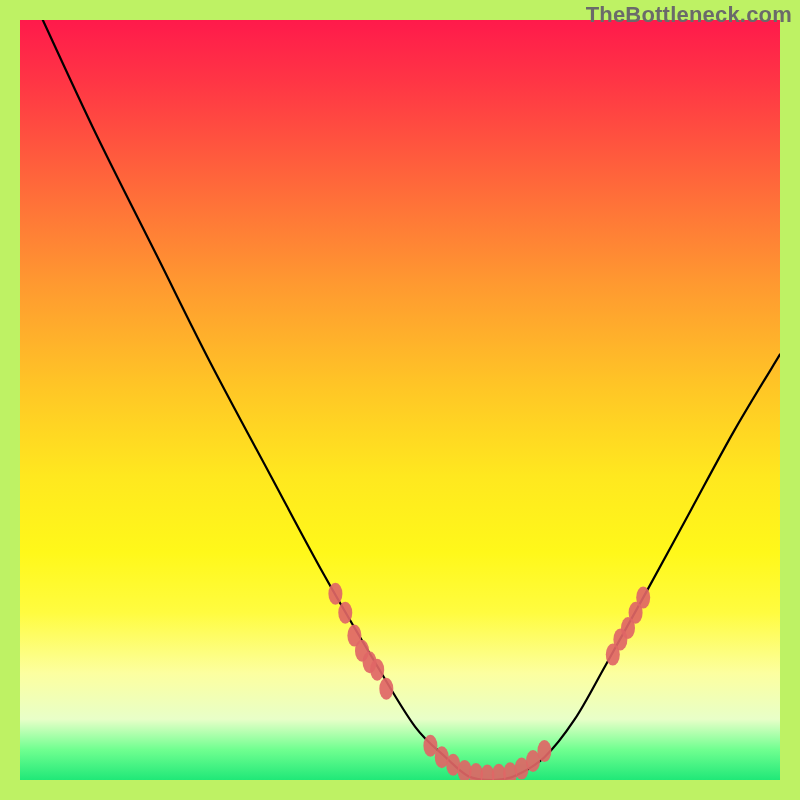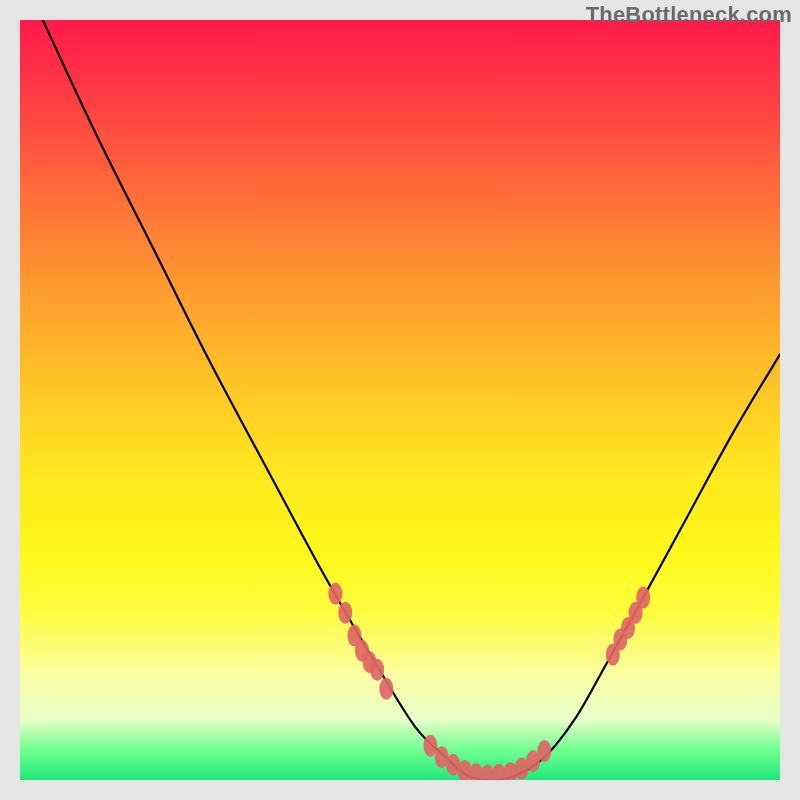--- a/index.html
+++ b/index.html
@@ -1,20 +1,20 @@
 <!DOCTYPE html>
 <html><head>
 <meta charset="utf-8">
 <style>
   * { margin: 0; padding: 0; box-sizing: border-box; }
   html, body { width: 800px; height: 800px; overflow: hidden; background: #000; }
   .frame {
     position: absolute;
     inset: 0;
-    background: #e5e5e5;
+    background: #bef264;
   }
   .plot-area {
     position: absolute;
     left: 20px;
     top: 20px;
     width: 760px;
     height: 760px;
     background: linear-gradient(to bottom,
       #ff1a4b 0%,
       #ff3545 8%,

